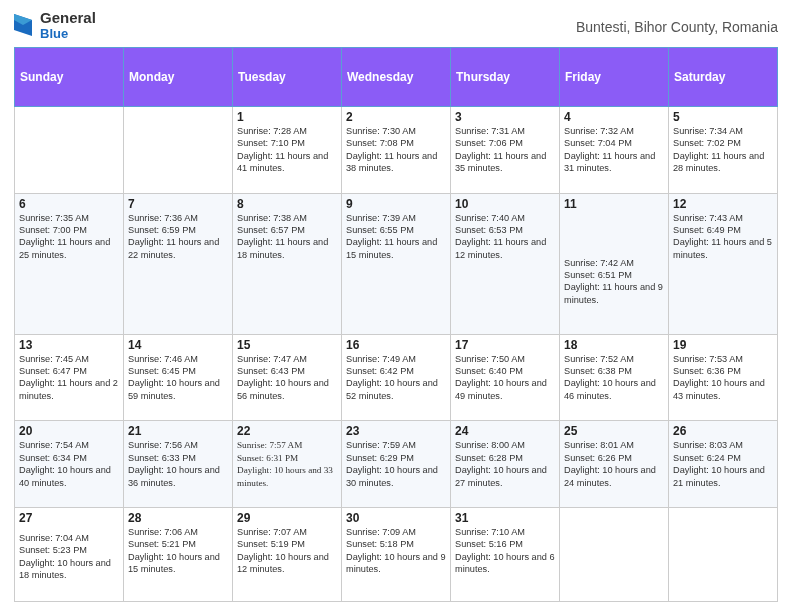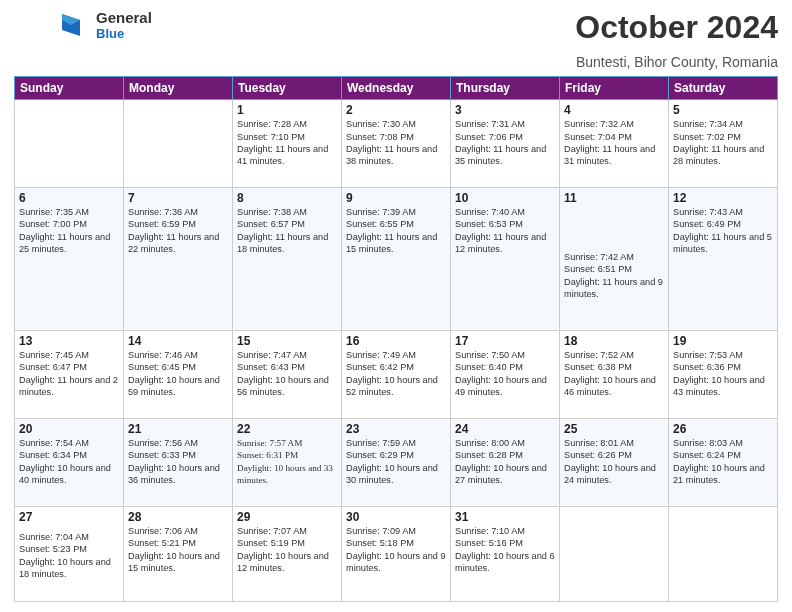--- a/index.html
+++ b/index.html
@@ -19,22 +19,21 @@
     }
     .header {
       display: flex;
       align-items: flex-start;
       justify-content: space-between;
       margin-bottom: 6px;
     }
     .logo {
       display: flex;
       align-items: center;
-      gap: 16px;
-      margin-left: 48px;
+      gap: 8px;
     }
     .logo-text {
       display: flex;
       flex-direction: column;
       line-height: 1.1;
     }
     .logo-general {
       font-size: 15px;
       font-weight: bold;
       color: #333;
@@ -61,25 +60,25 @@
       font-size: 14px;
       color: #555;
       margin-top: 9px;
     }
     .calendar {
       width: 100%;
       border-collapse: collapse;
       flex: 1;
     }
     .calendar th {
-      background: #701a75;
+      background: #8b5cf6;
       color: #fff;
       font-size: 12px;
       font-weight: bold;
-      padding: 4px 5px;
+      padding: 22px 5px;
       text-align: left;
       border: 1px solid #5a9ed4;
     }
     .calendar td {
       border: 1px solid #ccc;
       vertical-align: top;
       padding: 3px 4px;
       width: calc(100%/7);
       background: #fff;
       min-height: 72px;
@@ -113,21 +112,20 @@
       <svg class="logo-icon" viewBox="0 0 18 22" xmlns="http://www.w3.org/2000/svg">
         <polygon points="0,0 18,6 18,22 0,16" fill="#1a6bbf"></polygon>
         <polygon points="0,0 18,6 9,11 0,6" fill="#3a9bd4"></polygon>
       </svg>
       <div class="logo-text">
         <span class="logo-general">General</span>
         <span class="logo-blue">Blue</span>
       </div>
     </div>
     <div class="title-block">
-      <div class="main-title">October 2024</div>
       <div class="subtitle">Buntesti, Bihor County, Romania</div>
     </div>
   </div>
 
   <table class="calendar">
     <thead>
       <tr>
 
       <th>Sunday</th>
           <th>Monday</th>

